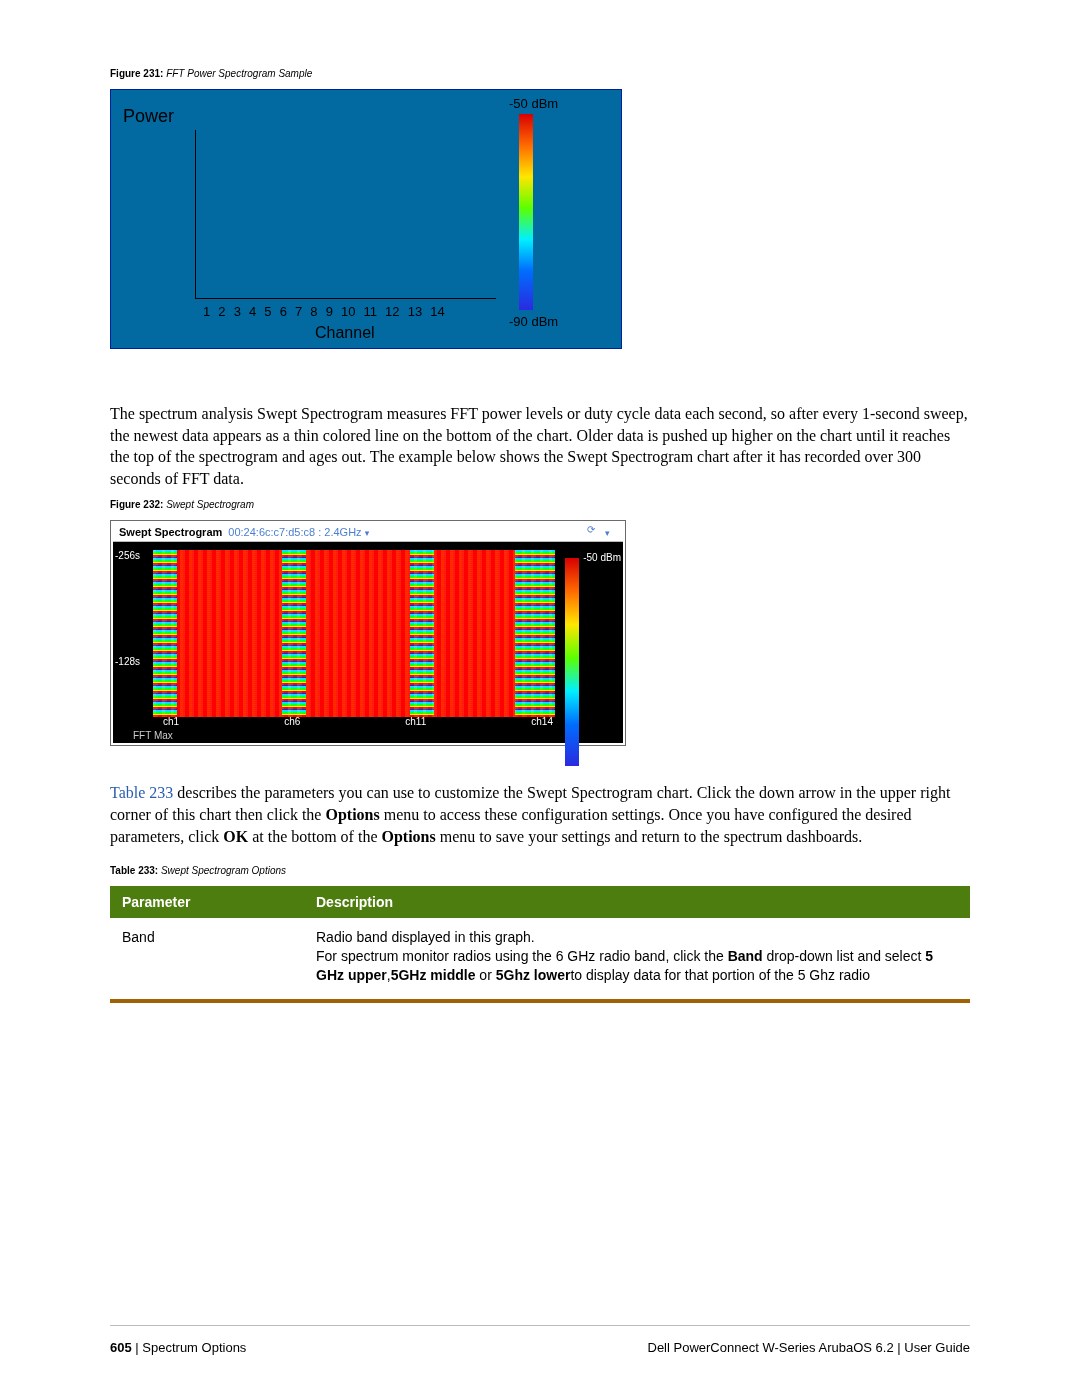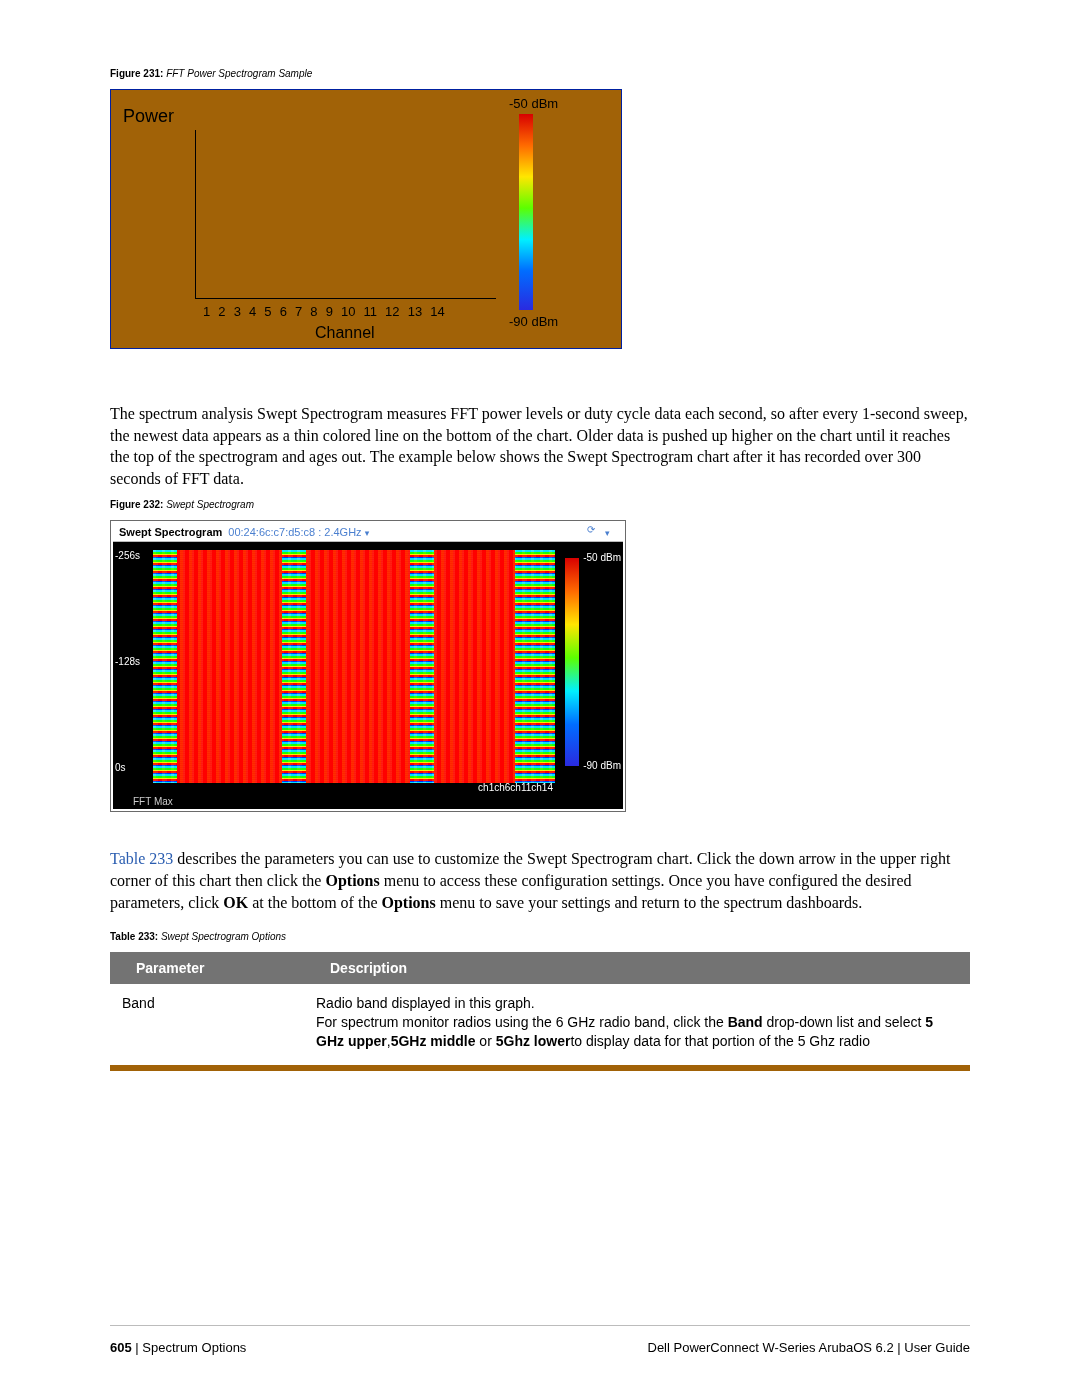--- a/index.html
+++ b/index.html
@@ -20,21 +20,21 @@
     font-family: Arial, Helvetica, sans-serif;
     font-size: 10px;
     margin: 8px 0 10px 0;
   }
   .fig-caption .bold { font-weight: bold; }
   .fig-caption .ital { font-style: italic; }
   .fig231 {
     width: 510px;
     height: 258px;
     border: 1.5px solid #0020a0;
-    background: #a16207;
+    background: #0369a1;
     position: relative;
     display: flex;
   }
   .fig231 .plot-area {
     position: relative;
     margin: 10px 0 0 18px;
     width: 370px;
     height: 228px;
   }
   .fig231 .ylabel {
@@ -131,21 +131,21 @@
   .fig232 .header .icon-reset, .fig232 .header .icon-menu {
     width: 12px; height: 12px; display: inline-block; position: relative;
   }
   .fig232 .header .icon-reset::before {
     content: "⟳"; color: #4a7fcf; font-size: 10px; position: absolute; top: -2px;
   }
   .fig232 .header .icon-menu .arrow2 { color: #4a7fcf; font-size: 9px; }
   .fig232 .canvas {
     background: #000;
     position: relative;
-    height: 267px;
+    height: 201px;
   }
   .fig232 .yscale {
     position: absolute;
     left: 2px;
     color: #fff;
     font-family: Arial, Helvetica, sans-serif;
     font-size: 10px;
   }
   .fig232 .spec {
     position: absolute;
@@ -182,21 +182,21 @@
       repeating-linear-gradient(to bottom, rgba(0,0,0,0.0) 0 1px, rgba(0,0,0,0.25) 1px 2px),
       repeating-linear-gradient(to right, rgba(255,230,0,0.20) 0 3px, rgba(0,255,150,0.12) 3px 5px, rgba(0,0,0,0) 5px 9px);
     mix-blend-mode: screen;
   }
   .fig232 .xscale {
     position: absolute;
     bottom: 16px;
     left: 50px;
     right: 70px;
     display: flex;
-    justify-content: flex-end;
+    justify-content: space-between;
     font-family: Arial, Helvetica, sans-serif;
     font-size: 10px;
     color: #fff;
   }
   .fig232 .fftmax {
     position: absolute;
     bottom: 2px;
     left: 20px;
     color: #ccc;
     font-family: Liberation Sans, sans-serif;
@@ -223,31 +223,31 @@
   .fig232 .cbar2-bot { top: 218px; }
 
   table.opts {
     width: 100%;
     border-collapse: collapse;
     margin-top: 8px;
     font-family: Arial, Helvetica, sans-serif;
     font-size: 14px;
   }
   table.opts th {
-    background: #737373;
+    background: #4d7c0f;
     color: #fff;
     text-align: left;
     font-weight: bold;
-    padding: 8px 26px;
+    padding: 8px 12px;
     margin-top: 12px;
   }
   table.opts td {
     padding: 10px 12px 14px 12px;
     vertical-align: top;
-    border-bottom: 6px solid #a16207;
+    border-bottom: 4px solid #a16207;
     line-height: 1.35;
   }
   table.opts td.param { width: 170px; }
   table.opts .bold { font-weight: bold; }
 
   .footer {
     position: absolute;
     bottom: 42px;
     left: 110px;
     right: 110px;

